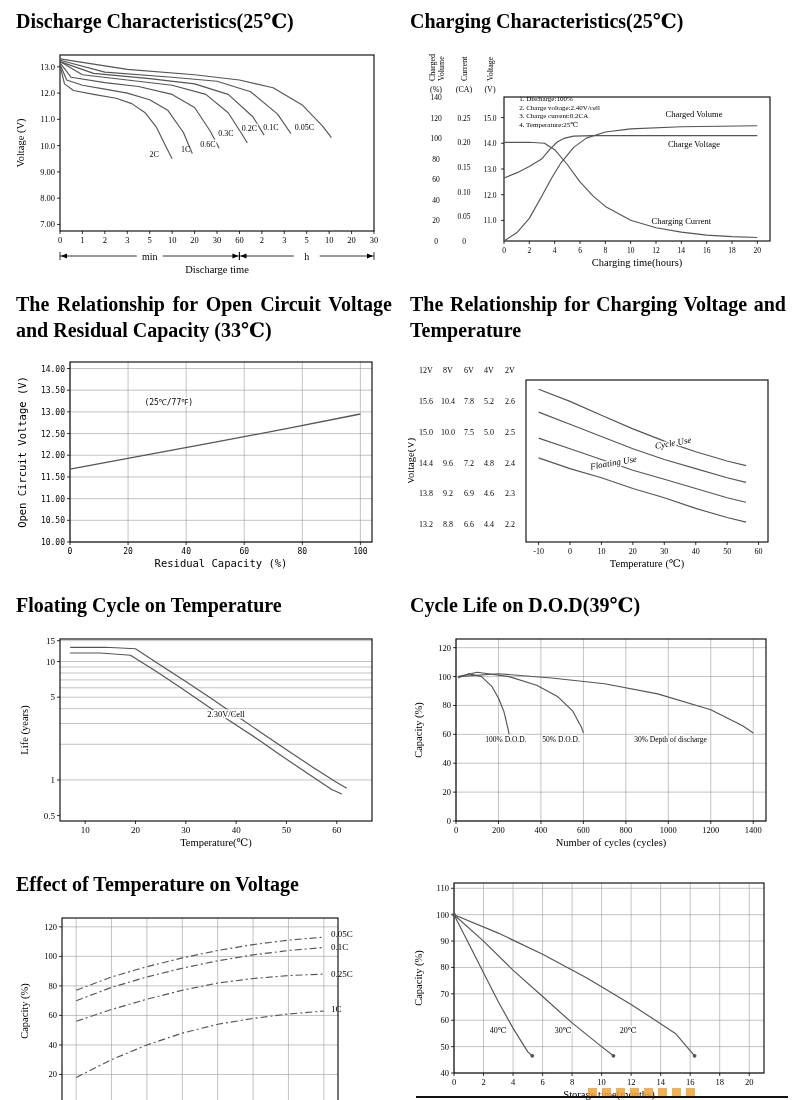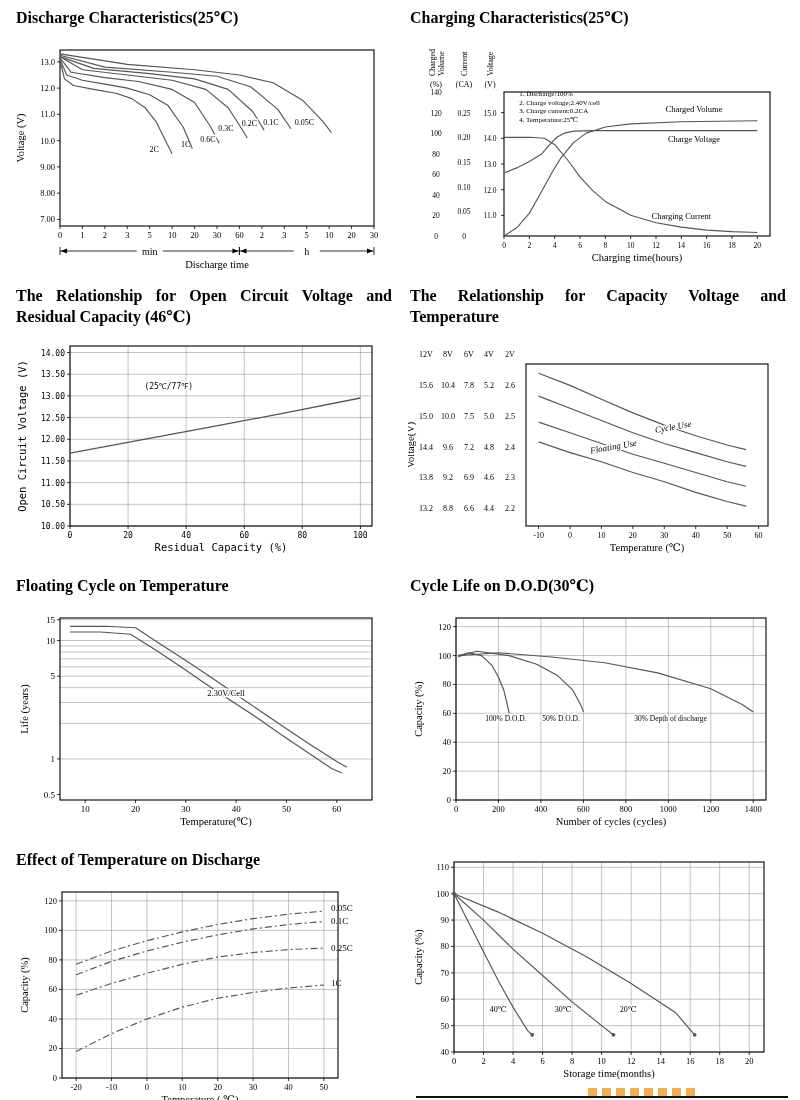--- a/index.html
+++ b/index.html
@@ -1,21 +1,21 @@
 <!DOCTYPE html>
 <html><head>
 <meta charset="utf-8">
 <style>
   *{box-sizing:border-box}
   html,body{margin:0;padding:0;background:#fff}
   body{width:800px;height:1100px;position:relative;overflow:hidden;
        font-family:"Liberation Serif","DejaVu Serif",serif;color:#000}
   .grid{display:grid;grid-template-columns:380px 380px;column-gap:14px;padding:6px 8px 0 14px}
   .cell{margin-bottom:8px}
-  .ct{font-size:16px;font-weight:bold;margin:2px 2px 7px 2px;line-height:1.3;text-align:justify}
+  .ct{font-size:20px;font-weight:bold;margin:2px 2px 7px 2px;line-height:1.3;text-align:justify}
   svg.chart{display:block}
   .bottom-rule{position:absolute;left:416px;top:1096px;width:372px;height:2px;background:#111}
   .wm{position:absolute;left:588px;top:1088px;width:112px;height:8px;opacity:.85;
       background:repeating-linear-gradient(90deg,#f0a231 0 9px,transparent 9px 14px)}
 </style>
 </head>
 <body>
 
 <div class="grid">
   <section class="cell">
@@ -166,21 +166,21 @@
           <text x="286" y="106.14285714285715" font-size="8.5" text-anchor="middle" stroke="#fff" stroke-width="3" stroke-linejoin="round" paint-order="stroke">Charge Voltage</text>
           <text x="273.3333333333333" y="182.7219746314707" font-size="8.5" text-anchor="middle" stroke="#fff" stroke-width="3" stroke-linejoin="round" paint-order="stroke">Charging Current</text>
           <text x="111.2" y="60.11428571428573" font-size="7" text-anchor="start">1. Discharge:100%</text>
           <text x="111.2" y="68.61428571428573" font-size="7" text-anchor="start">2. Charge voltage:2.40V/cell</text>
           <text x="111.2" y="77.11428571428573" font-size="7" text-anchor="start">3. Charge current:0.2CA</text>
           <text x="111.2" y="85.61428571428573" font-size="7" text-anchor="start">4. Temperature:25℃</text>
         </g>
       </svg>
   </section>
   <section class="cell">
-    <h2 class="ct">The Relationship for Open Circuit Voltage and Residual Capacity (46℃)</h2>
+    <h2 class="ct">The Relationship for Open Circuit Voltage and Residual Capacity (33℃)</h2>
     <svg class="chart" width="372" height="232" viewBox="0 0 372 232">
         <g font-family="&quot;DejaVu Sans Mono&quot;,&quot;Liberation Mono&quot;,monospace" fill="#000">
           <line x1="56" y1="12" x2="56" y2="192" stroke="#9a9a9a" stroke-width="0.6"></line>
           <line x1="114.07692307692308" y1="12" x2="114.07692307692308" y2="192" stroke="#9a9a9a" stroke-width="0.6"></line>
           <line x1="172.15384615384616" y1="12" x2="172.15384615384616" y2="192" stroke="#9a9a9a" stroke-width="0.6"></line>
           <line x1="230.23076923076923" y1="12" x2="230.23076923076923" y2="192" stroke="#9a9a9a" stroke-width="0.6"></line>
           <line x1="288.3076923076923" y1="12" x2="288.3076923076923" y2="192" stroke="#9a9a9a" stroke-width="0.6"></line>
           <line x1="346.3846153846154" y1="12" x2="346.3846153846154" y2="192" stroke="#9a9a9a" stroke-width="0.6"></line>
           <line x1="56" y1="18.506024096385573" x2="358" y2="18.506024096385573" stroke="#9a9a9a" stroke-width="0.6"></line>
           <line x1="56" y1="40.19277108433735" x2="358" y2="40.19277108433735" stroke="#9a9a9a" stroke-width="0.6"></line>
@@ -223,21 +223,21 @@
           <text x="51" y="173.3132530120482" text-anchor="end" font-size="8">10.50</text>
           <line x1="53" y1="192" x2="56" y2="192" stroke="#000" stroke-width="0.8"></line>
           <text x="51" y="195" text-anchor="end" font-size="8">10.00</text>
           <text x="12" y="102" text-anchor="middle" font-size="10.5" transform="rotate(-90 12 102)">Open Circuit Voltage (V)</text>
           <polyline points="56.0,119.1 128.6,105.7 201.2,92.2 273.8,78.4 346.4,64.0" fill="none" stroke="#555" stroke-width="1.3" stroke-linejoin="round"></polyline>
           <text x="154.73076923076923" y="55.373493975903614" font-size="8" text-anchor="middle" stroke="#fff" stroke-width="3" stroke-linejoin="round" paint-order="stroke">(25℃/77℉)</text>
         </g>
       </svg>
   </section>
   <section class="cell">
-    <h2 class="ct">The Relationship for Capacity Voltage and Temperature</h2>
+    <h2 class="ct">The Relationship for Charging Voltage and Temperature</h2>
     <svg class="chart" width="372" height="232" viewBox="0 0 372 232">
         <g font-family="&quot;Liberation Serif&quot;,&quot;DejaVu Serif&quot;,serif" fill="#000">
           <rect x="118" y="30" width="242" height="162" fill="none" stroke="#000" stroke-width="1.1"></rect>
           <line x1="130.57142857142858" y1="192" x2="130.57142857142858" y2="195" stroke="#000" stroke-width="0.8"></line>
           <text x="130.57142857142858" y="204" text-anchor="middle" font-size="8">-10</text>
           <line x1="162" y1="192" x2="162" y2="195" stroke="#000" stroke-width="0.8"></line>
           <text x="162" y="204" text-anchor="middle" font-size="8">0</text>
           <line x1="193.42857142857144" y1="192" x2="193.42857142857144" y2="195" stroke="#000" stroke-width="0.8"></line>
           <text x="193.42857142857144" y="204" text-anchor="middle" font-size="8">10</text>
           <line x1="224.85714285714283" y1="192" x2="224.85714285714283" y2="195" stroke="#000" stroke-width="0.8"></line>
@@ -331,21 +331,21 @@
           <line x1="43" y1="190.58216163939107" x2="46" y2="190.58216163939107" stroke="#000" stroke-width="0.8"></line>
           <text x="41" y="193.58216163939107" text-anchor="end" font-size="9">0.5</text>
           <text x="14" y="105" text-anchor="middle" font-size="10.5" transform="rotate(-90 14 105)">Life (years)</text>
           <polyline points="56.1,22.3 91.3,22.3 121.5,23.8 146.6,40.3 171.8,56.4 197.0,73.2 222.1,90.5 247.3,107.8 272.5,124.7 297.6,141.4 322.8,157.6 332.8,163.3" fill="none" stroke="#555" stroke-width="1.15" stroke-linejoin="round"></polyline>
           <polyline points="56.1,28.0 86.3,28.0 116.5,30.3 141.6,46.1 166.8,62.8 191.9,79.9 217.1,96.8 242.3,113.2 267.4,130.8 292.6,147.8 317.7,164.5 327.8,169.1" fill="none" stroke="#555" stroke-width="1.15" stroke-linejoin="round"></polyline>
           <text x="212.06451612903226" y="92.0103503896498" font-size="8.5" text-anchor="middle" stroke="#fff" stroke-width="3" stroke-linejoin="round" paint-order="stroke">2.30V/Cell</text>
         </g>
       </svg>
   </section>
   <section class="cell">
-    <h2 class="ct">Cycle Life on D.O.D(30℃)</h2>
+    <h2 class="ct">Cycle Life on D.O.D(39℃)</h2>
     <svg class="chart" width="372" height="236" viewBox="0 0 372 236">
         <g font-family="&quot;Liberation Serif&quot;,&quot;DejaVu Serif&quot;,serif" fill="#000">
           <line x1="48" y1="14" x2="48" y2="196" stroke="#9a9a9a" stroke-width="0.6"></line>
           <line x1="90.46575342465754" y1="14" x2="90.46575342465754" y2="196" stroke="#9a9a9a" stroke-width="0.6"></line>
           <line x1="132.93150684931507" y1="14" x2="132.93150684931507" y2="196" stroke="#9a9a9a" stroke-width="0.6"></line>
           <line x1="175.3972602739726" y1="14" x2="175.3972602739726" y2="196" stroke="#9a9a9a" stroke-width="0.6"></line>
           <line x1="217.86301369863014" y1="14" x2="217.86301369863014" y2="196" stroke="#9a9a9a" stroke-width="0.6"></line>
           <line x1="260.32876712328766" y1="14" x2="260.32876712328766" y2="196" stroke="#9a9a9a" stroke-width="0.6"></line>
           <line x1="302.7945205479452" y1="14" x2="302.7945205479452" y2="196" stroke="#9a9a9a" stroke-width="0.6"></line>
           <line x1="345.2602739726027" y1="14" x2="345.2602739726027" y2="196" stroke="#9a9a9a" stroke-width="0.6"></line>
@@ -392,21 +392,21 @@
           <polyline points="50.1,53.0 60.7,48.7 73.5,51.6 84.1,61.7 90.5,73.2 95.8,86.2 100.0,103.6 101.1,109.3" fill="none" stroke="#555" stroke-width="1.15" stroke-linejoin="round"></polyline>
           <polyline points="50.1,51.6 69.2,47.2 101.1,51.6 128.7,60.2 149.9,71.8 164.8,86.2 173.3,102.1 175.4,107.9" fill="none" stroke="#555" stroke-width="1.15" stroke-linejoin="round"></polyline>
           <polyline points="50.1,51.6 90.5,48.7 143.5,53.0 196.6,58.8 249.7,68.9 302.8,84.8 334.6,100.7 345.3,107.9" fill="none" stroke="#555" stroke-width="1.15" stroke-linejoin="round"></polyline>
           <text x="97.8972602739726" y="116.55555555555556" font-size="7.5" text-anchor="middle" stroke="#fff" stroke-width="3" stroke-linejoin="round" paint-order="stroke">100% D.O.D.</text>
           <text x="153.1027397260274" y="116.55555555555556" font-size="7.5" text-anchor="middle" stroke="#fff" stroke-width="3" stroke-linejoin="round" paint-order="stroke">50% D.O.D.</text>
           <text x="262.45205479452056" y="116.55555555555556" font-size="7.5" text-anchor="middle" stroke="#fff" stroke-width="3" stroke-linejoin="round" paint-order="stroke">30% Depth of  discharge</text>
         </g>
       </svg>
   </section>
   <section class="cell">
-    <h2 class="ct">Effect of Temperature on Discharge</h2>
+    <h2 class="ct">Effect of Temperature on Voltage</h2>
     <svg class="chart" width="372" height="240" viewBox="0 0 372 240">
         <g font-family="&quot;Liberation Serif&quot;,&quot;DejaVu Serif&quot;,serif" fill="#000">
           <line x1="62.15384615384615" y1="14" x2="62.15384615384615" y2="200" stroke="#9a9a9a" stroke-width="0.6"></line>
           <line x1="97.53846153846155" y1="14" x2="97.53846153846155" y2="200" stroke="#9a9a9a" stroke-width="0.6"></line>
           <line x1="132.92307692307693" y1="14" x2="132.92307692307693" y2="200" stroke="#9a9a9a" stroke-width="0.6"></line>
           <line x1="168.30769230769232" y1="14" x2="168.30769230769232" y2="200" stroke="#9a9a9a" stroke-width="0.6"></line>
           <line x1="203.69230769230768" y1="14" x2="203.69230769230768" y2="200" stroke="#9a9a9a" stroke-width="0.6"></line>
           <line x1="239.07692307692307" y1="14" x2="239.07692307692307" y2="200" stroke="#9a9a9a" stroke-width="0.6"></line>
           <line x1="274.46153846153845" y1="14" x2="274.46153846153845" y2="200" stroke="#9a9a9a" stroke-width="0.6"></line>
           <line x1="309.8461538461538" y1="14" x2="309.8461538461538" y2="200" stroke="#9a9a9a" stroke-width="0.6"></line>

